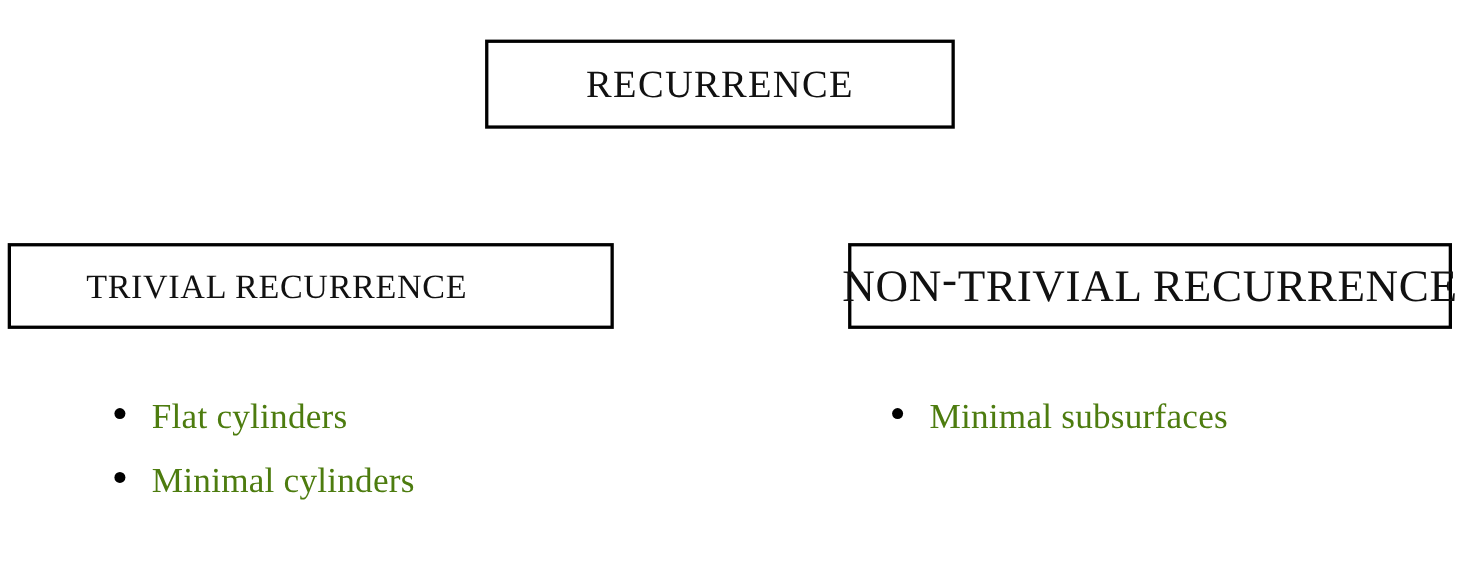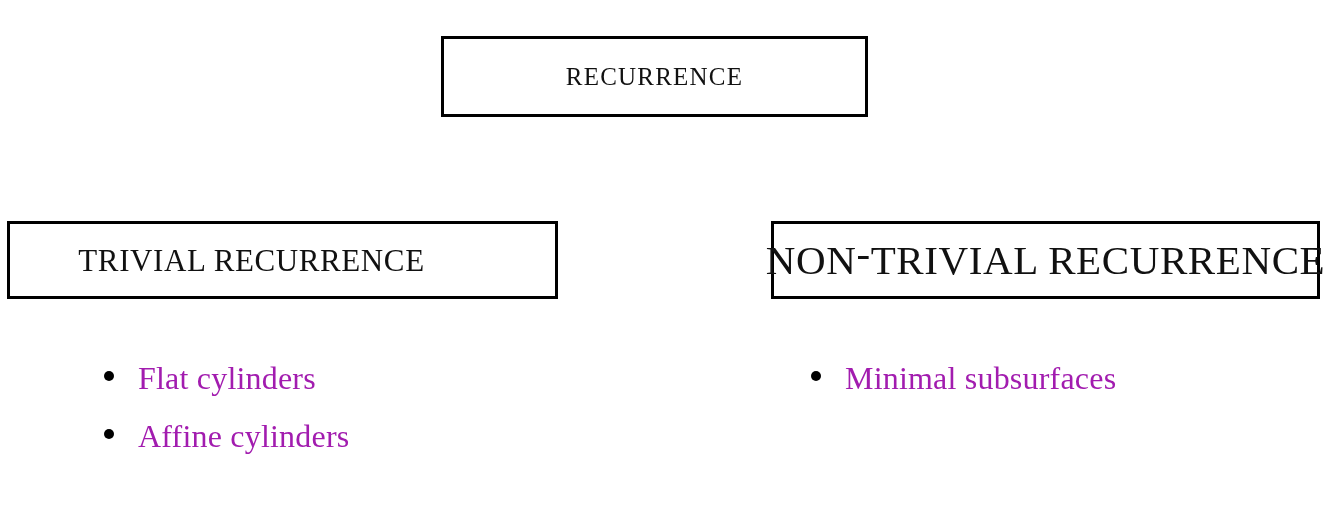--- a/index.html
+++ b/index.html
@@ -38,21 +38,21 @@
     line-height: 1;
   }
 
   #box-root {
     left: 441px;
     top: 36px;
     width: 427px;
     height: 81px;
   }
   #box-root .node-label {
-    font-size: 25px;
+    font-size: 35px;
     letter-spacing: 1.2px;
   }
 
   #box-trivial {
     left: 7px;
     top: 221px;
     width: 551px;
     height: 78px;
     justify-content: center;
     padding-right: 62px;
@@ -94,21 +94,21 @@
     left: 811px;
     top: 362px;
     width: 500px;
   }
   .bullet-item {
     display: flex;
     align-items: baseline;
     height: 58px;
     font-size: 32px;
     line-height: 1;
-    color: #a21caf;
+    color: #4d7c0f;
     white-space: nowrap;
   }
   .bullet-dot {
     width: 10px;
     height: 10px;
     border-radius: 50%;
     background: #000000;
     flex: 0 0 auto;
     position: relative;
     top: -8px;
@@ -136,21 +136,21 @@
     <span class="node-label"><span>NON</span><span class="raised-hyphen">-</span><span>TRIVIAL RECURRENCE</span></span>
   </div>
 
   <ul class="bullet-list" id="list-trivial">
     <li class="bullet-item">
       <span class="bullet-dot"></span>
       <span class="bullet-text">Flat cylinders</span>
     </li>
     <li class="bullet-item">
       <span class="bullet-dot"></span>
-      <span class="bullet-text">Affine cylinders</span>
+      <span class="bullet-text">Minimal cylinders</span>
     </li>
   </ul>
 
   <ul class="bullet-list" id="list-nontrivial">
     <li class="bullet-item">
       <span class="bullet-dot"></span>
       <span class="bullet-text">Minimal subsurfaces</span>
     </li>
   </ul>
 

